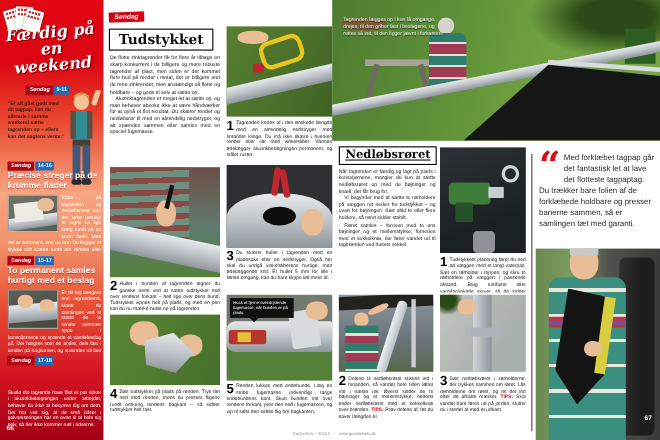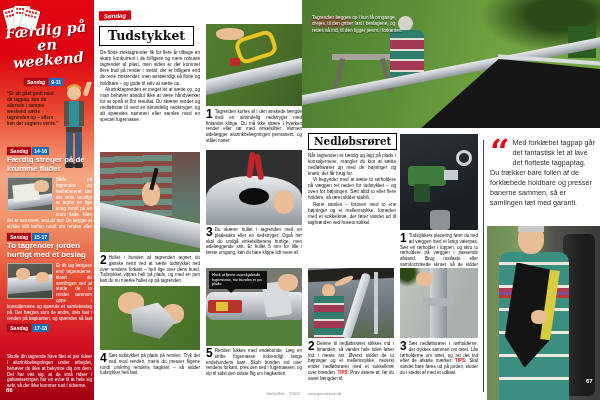--- a/index.html
+++ b/index.html
@@ -54,21 +54,21 @@
   .silver { background:linear-gradient(180deg,#e7eaec 0%,#c3c8cd 45%,#8f969c 100%); }
   .skin { background:#e9bd96; border-radius:45%; }
   .callout { position:absolute; left:3px; top:3px; width:58px; background:#101010; color:#fff; font-size:3.8px; line-height:1.25; padding:2px 3px; text-align:left; }
   .callout:after { content:""; position:absolute; left:18px; bottom:-4px; border:4px solid transparent; border-top-color:#101010; border-bottom:0; }
 
   
   .hero { position:absolute; left:302px; top:0; width:298px; height:128px; overflow:hidden;
     background:linear-gradient(105deg,#4e7c2f 0%,#5d8f38 35%,#6fa03f 60%,#77a746 100%); }
   .hero-caption { position:absolute; left:10px; top:15px; width:92px; color:#fff; font-size:4.7px; line-height:1.35; text-shadow:0 1px 1px rgba(0,0,0,.7); z-index:5; }
   .nd-title { position:absolute; left:308px; top:133px; border:1.5px solid #000; background:#fff; padding:1px 5px 2px;
-    font-family:"DejaVu Serif", serif; font-weight:bold; font-size:10.5px; color:#111; }
+    font-family:"DejaVu Serif", serif; font-weight:bold; font-size:10.5px; color:#111;text-decoration:underline; }
   .nd-body { position:absolute; left:308px; top:153px; width:88px; font-size:4.6px; line-height:1.32; color:#111; text-align:justify; }
   .nd-body p + p { text-indent:5px; }
   .p-n1 { left:400px; top:134px; width:78px; height:96px; background:linear-gradient(160deg,#2b3134,#1b2023 70%); }
   .p-n2 { left:308px; top:268px; width:86px; height:70px; background:linear-gradient(180deg,#8d959c 0%,#6a737b 60%,#566a4a 100%); }
   .p-n3 { left:400px; top:268px; width:78px; height:70px; background:linear-gradient(120deg,#c3c6c0,#aab0ac 70%); }
   .vrule { position:absolute; left:483px; top:140px; width:1px; height:252px; background:#444; }
   .pull-quote { position:absolute; left:490px; top:138px; width:106px; color:#2b2b2b; font-size:7.2px; line-height:1.38; font-weight:500; }
   .qmark { float:left; color:#e30613; font-family:"DejaVu Serif", serif; font-size:34px; line-height:.55; margin:4px 3px 0 0; font-weight:bold; }
   .portrait { position:absolute; left:487px; top:226px; width:113px; height:174px; overflow:hidden;
     background:linear-gradient(90deg,#6c8a52 0%,#7a9a5e 28%,#50504c 60%,#3a3a38 100%); }
@@ -118,35 +118,35 @@
         <rect x="20" y="50" width="7" height="32" fill="#3e5a78"></rect>
         <rect x="10" y="81" width="9" height="5" rx="2" fill="#2c2c2c"></rect>
         <rect x="19" y="81" width="9" height="5" rx="2" fill="#2c2c2c"></rect>
       </svg>
     </div>
 
     <div class="badge-row" style="left:7px; top:147px;">
       <span class="badge-day">Søndag</span>
       <span class="badge-time">14-16</span>
     </div>
-    <div class="sb-title" style="left:7px; top:156px;">Færdig streger på de krumme flader</div>
+    <div class="sb-title" style="left:7px; top:156px;">Præcise streger på de krumme flader</div>
     <div class="sb-body" style="left:7px; top:177px; height:54px;">
       <span class="sb-photo ph-a">
         <span class="shape silver" style="left:-4px; top:18px; width:56px; height:11px; transform:rotate(-8deg);"></span>
         <span class="shape" style="left:5px; top:6px; width:26px; height:17px; background:#ecece5; transform:rotate(-6deg);"></span>
         <span class="shape skin" style="left:26px; top:2px; width:15px; height:12px;"></span>
       </span>
       <span>Både på tagrenden og nedløbsrøret kan det virke umuligt at tegne en lige streg rundt på en krum flade. Men det er nemmere, end du tror: Du lægger et stykke stift karton rundt om renden eller røret – og tegner efter.</span>
     </div>
 
     <div class="badge-row" style="left:7px; top:233px;">
       <span class="badge-day">Søndag</span>
       <span class="badge-time">15-17</span>
     </div>
-    <div class="sb-title" style="left:7px; top:242px;">To tagrender jorden hurtigt med et beslag</div>
+    <div class="sb-title" style="left:7px; top:242px;">To permanent samles hurtigt med et beslag</div>
     <div class="sb-body" style="left:7px; top:263px; height:58px;">
       <span class="sb-photo ph-b">
         <span class="shape silver" style="left:-2px; top:12px; width:50px; height:16px; transform:rotate(-5deg); border-radius:3px;"></span>
         <span class="shape skin" style="left:8px; top:4px; width:14px; height:12px;"></span>
         <span class="shape skin" style="left:28px; top:8px; width:13px; height:11px;"></span>
       </span>
       <span>Er dit tag længere end tagrenderne, klarer du samlingen ved at støde de to render sammen oppe i konsoljernene og spænde et samlebeslag på. Det hægtes som de andre, dels fast i renden på bagkanten, og spændes så fast sammen om forkanten.</span>
     </div>
 
     <div class="badge-row" style="left:7px; top:324px;">

